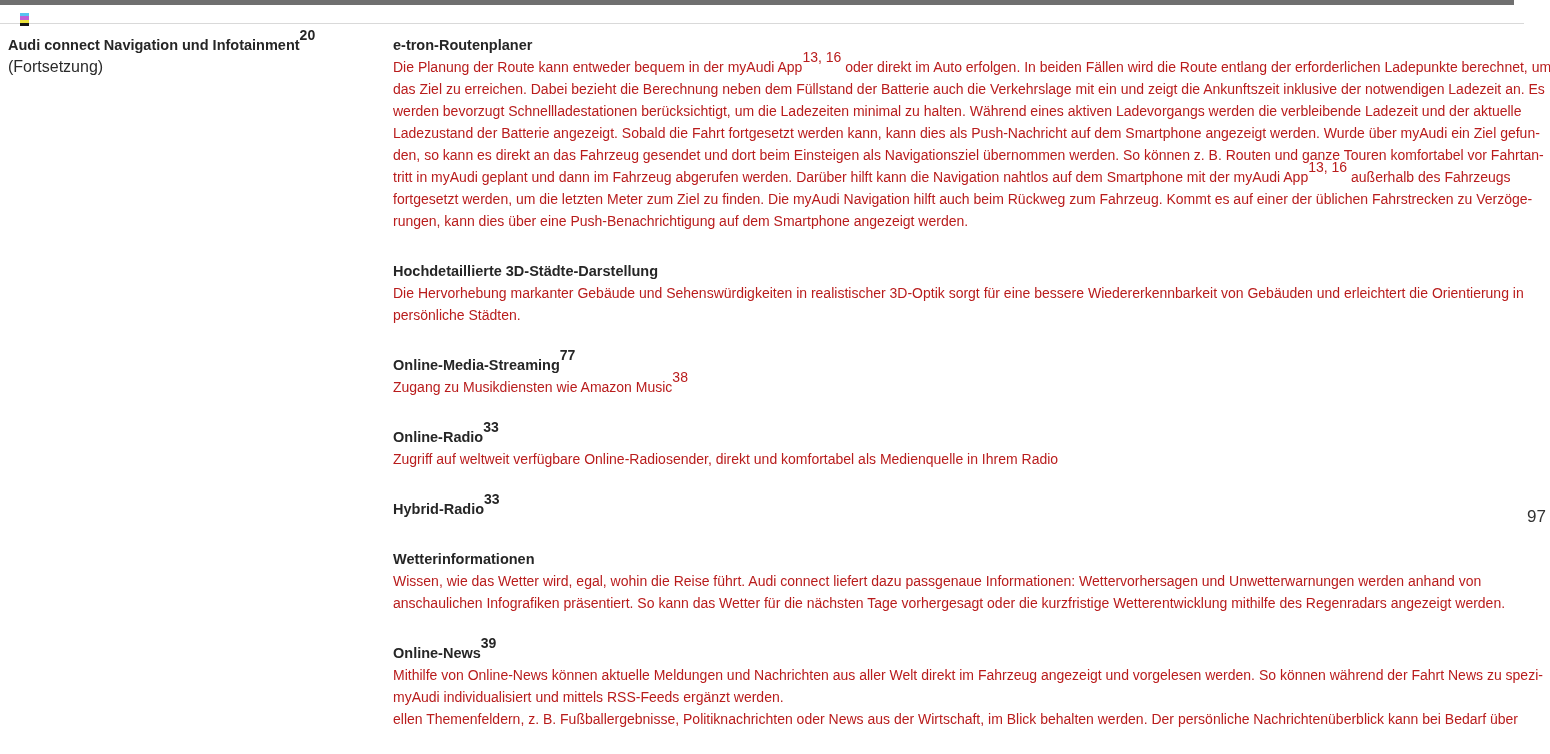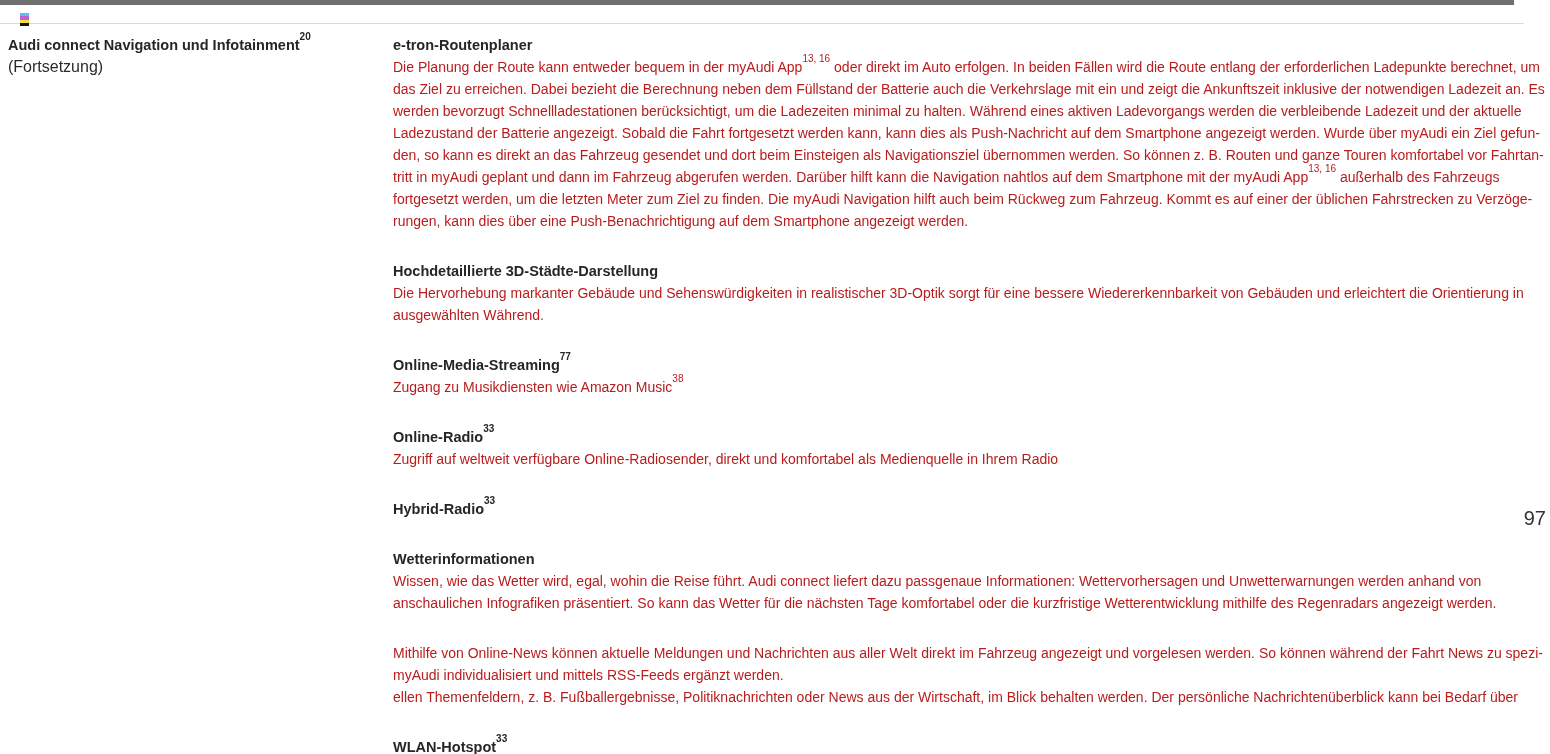--- a/index.html
+++ b/index.html
@@ -62,30 +62,30 @@
     line-height: 22px;
     white-space: nowrap;
   }
   .body-line {
     font-size: 14px;
     line-height: 22px;
     white-space: nowrap;
     color: #b91c1c;
   }
   sup.fn {
-    font-size: 10px;
+    font-size: 14px;
     line-height: 0;
     position: relative;
     top: -4.5px;
     letter-spacing: 0;
   }
   .page-number {
     position: absolute;
     right: 4px; top: 507px;
-    font-size: 20px;
+    font-size: 17px;
     color: #333333;
   }
 </style>
 </head>
 <body>
 
 <div class="top-bar"></div>
 <div class="header-rule"></div>
 <div class="reg-mark">
     <span style="background: rgb(85, 195, 240);"></span>
@@ -107,39 +107,40 @@
       <div class="body-line"><span>werden bevorzugt Schnellladestationen berücksichtigt, um die Ladezeiten minimal zu halten. Während eines aktiven Ladevorgangs werden die verbleibende Ladezeit und der aktuelle</span></div>
       <div class="body-line"><span>Ladezustand der Batterie angezeigt. Sobald die Fahrt fortgesetzt werden kann, kann dies als Push-Nachricht auf dem Smartphone angezeigt werden. Wurde über myAudi ein Ziel gefun-</span></div>
       <div class="body-line"><span>den, so kann es direkt an das Fahrzeug gesendet und dort beim Einsteigen als Navigationsziel übernommen werden. So können z. B. Routen und ganze Touren komfortabel vor Fahrtan-</span></div>
       <div class="body-line"><span>tritt in myAudi geplant und dann im Fahrzeug abgerufen werden. Darüber hilft kann die Navigation nahtlos auf dem Smartphone mit der myAudi App</span><sup class="fn">13, 16</sup><span> außerhalb des Fahrzeugs</span></div>
       <div class="body-line"><span>fortgesetzt werden, um die letzten Meter zum Ziel zu finden. Die myAudi Navigation hilft auch beim Rückweg zum Fahrzeug. Kommt es auf einer der üblichen Fahrstrecken zu Verzöge-</span></div>
       <div class="body-line"><span>rungen, kann dies über eine Push-Benachrichtigung auf dem Smartphone angezeigt werden.</span></div>
     </div>
     <div class="section">
       <h3 class="section-heading"><span>Hochdetaillierte 3D-Städte-Darstellung</span></h3>
       <div class="body-line"><span>Die Hervorhebung markanter Gebäude und Sehenswürdigkeiten in realistischer 3D-Optik sorgt für eine bessere Wiedererkennbarkeit von Gebäuden und erleichtert die Orientierung in</span></div>
-      <div class="body-line"><span>ausgewählten Während.</span></div>
+      <div class="body-line"><span>persönliche Städten.</span></div>
     </div>
     <div class="section">
       <h3 class="section-heading"><span>Online-Media-Streaming</span><sup class="fn">77</sup></h3>
       <div class="body-line"><span>Zugang zu Musikdiensten wie Amazon Music</span><sup class="fn">38</sup></div>
     </div>
     <div class="section">
       <h3 class="section-heading"><span>Online-Radio</span><sup class="fn">33</sup></h3>
       <div class="body-line"><span>Zugriff auf weltweit verfügbare Online-Radiosender, direkt und komfortabel als Medienquelle in Ihrem Radio</span></div>
     </div>
     <div class="section">
       <h3 class="section-heading"><span>Hybrid-Radio</span><sup class="fn">33</sup></h3>
     </div>
     <div class="section">
       <h3 class="section-heading"><span>Wetterinformationen</span></h3>
       <div class="body-line"><span>Wissen, wie das Wetter wird, egal, wohin die Reise führt. Audi connect liefert dazu passgenaue Informationen: Wettervorhersagen und Unwetterwarnungen werden anhand von</span></div>
-      <div class="body-line"><span>anschaulichen Infografiken präsentiert. So kann das Wetter für die nächsten Tage komfortabel oder die kurzfristige Wetterentwicklung mithilfe des Regenradars angezeigt werden.</span></div>
+      <div class="body-line"><span>anschaulichen Infografiken präsentiert. So kann das Wetter für die nächsten Tage vorhergesagt oder die kurzfristige Wetterentwicklung mithilfe des Regenradars angezeigt werden.</span></div>
     </div>
     <div class="section">
+      <h3 class="section-heading"><span>Online-News</span><sup class="fn">39</sup></h3>
       <div class="body-line"><span>Mithilfe von Online-News können aktuelle Meldungen und Nachrichten aus aller Welt direkt im Fahrzeug angezeigt und vorgelesen werden. So können während der Fahrt News zu spezi-</span></div>
       <div class="body-line"><span>myAudi individualisiert und mittels RSS-Feeds ergänzt werden.</span></div>
       <div class="body-line"><span>ellen Themenfeldern, z. B. Fußballergebnisse, Politiknachrichten oder News aus der Wirtschaft, im Blick behalten werden. Der persönliche Nachrichtenüberblick kann bei Bedarf über</span></div>
     </div>
     <div class="section">
       <h3 class="section-heading"><span>WLAN-Hotspot</span><sup class="fn">33</sup></h3>
     </div>
   </div>
 
 <div class="page-number">97</div>

